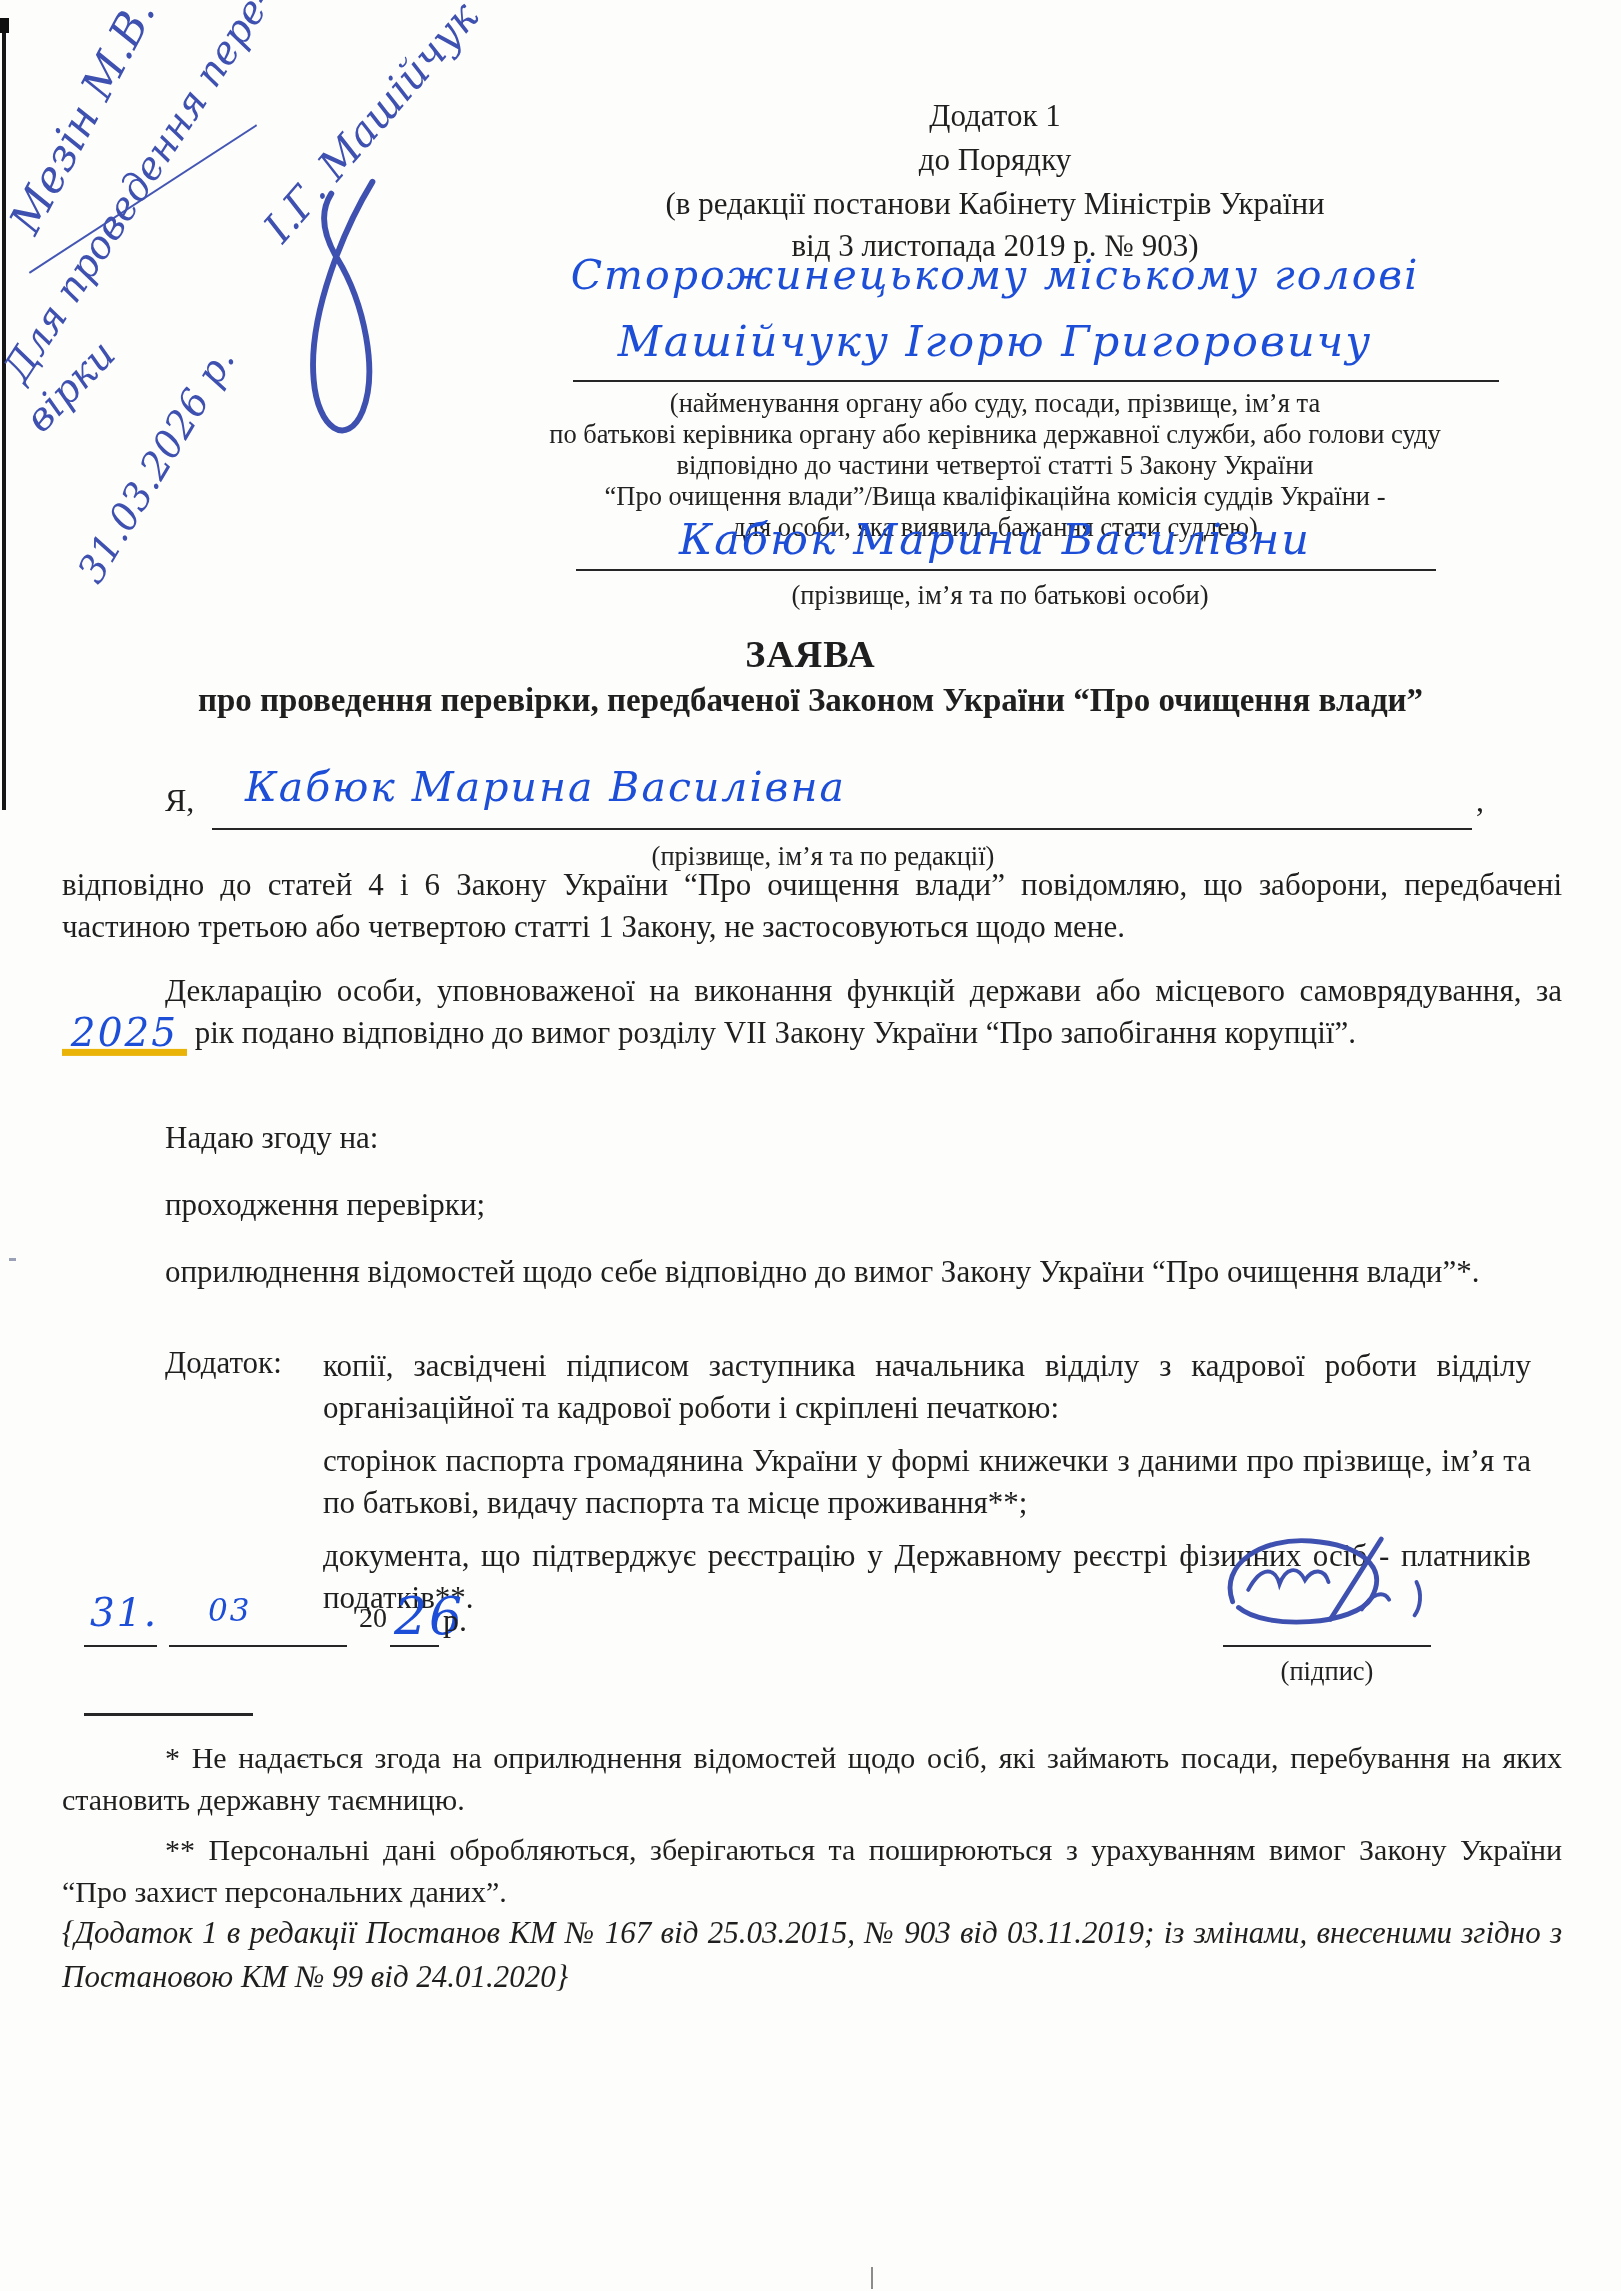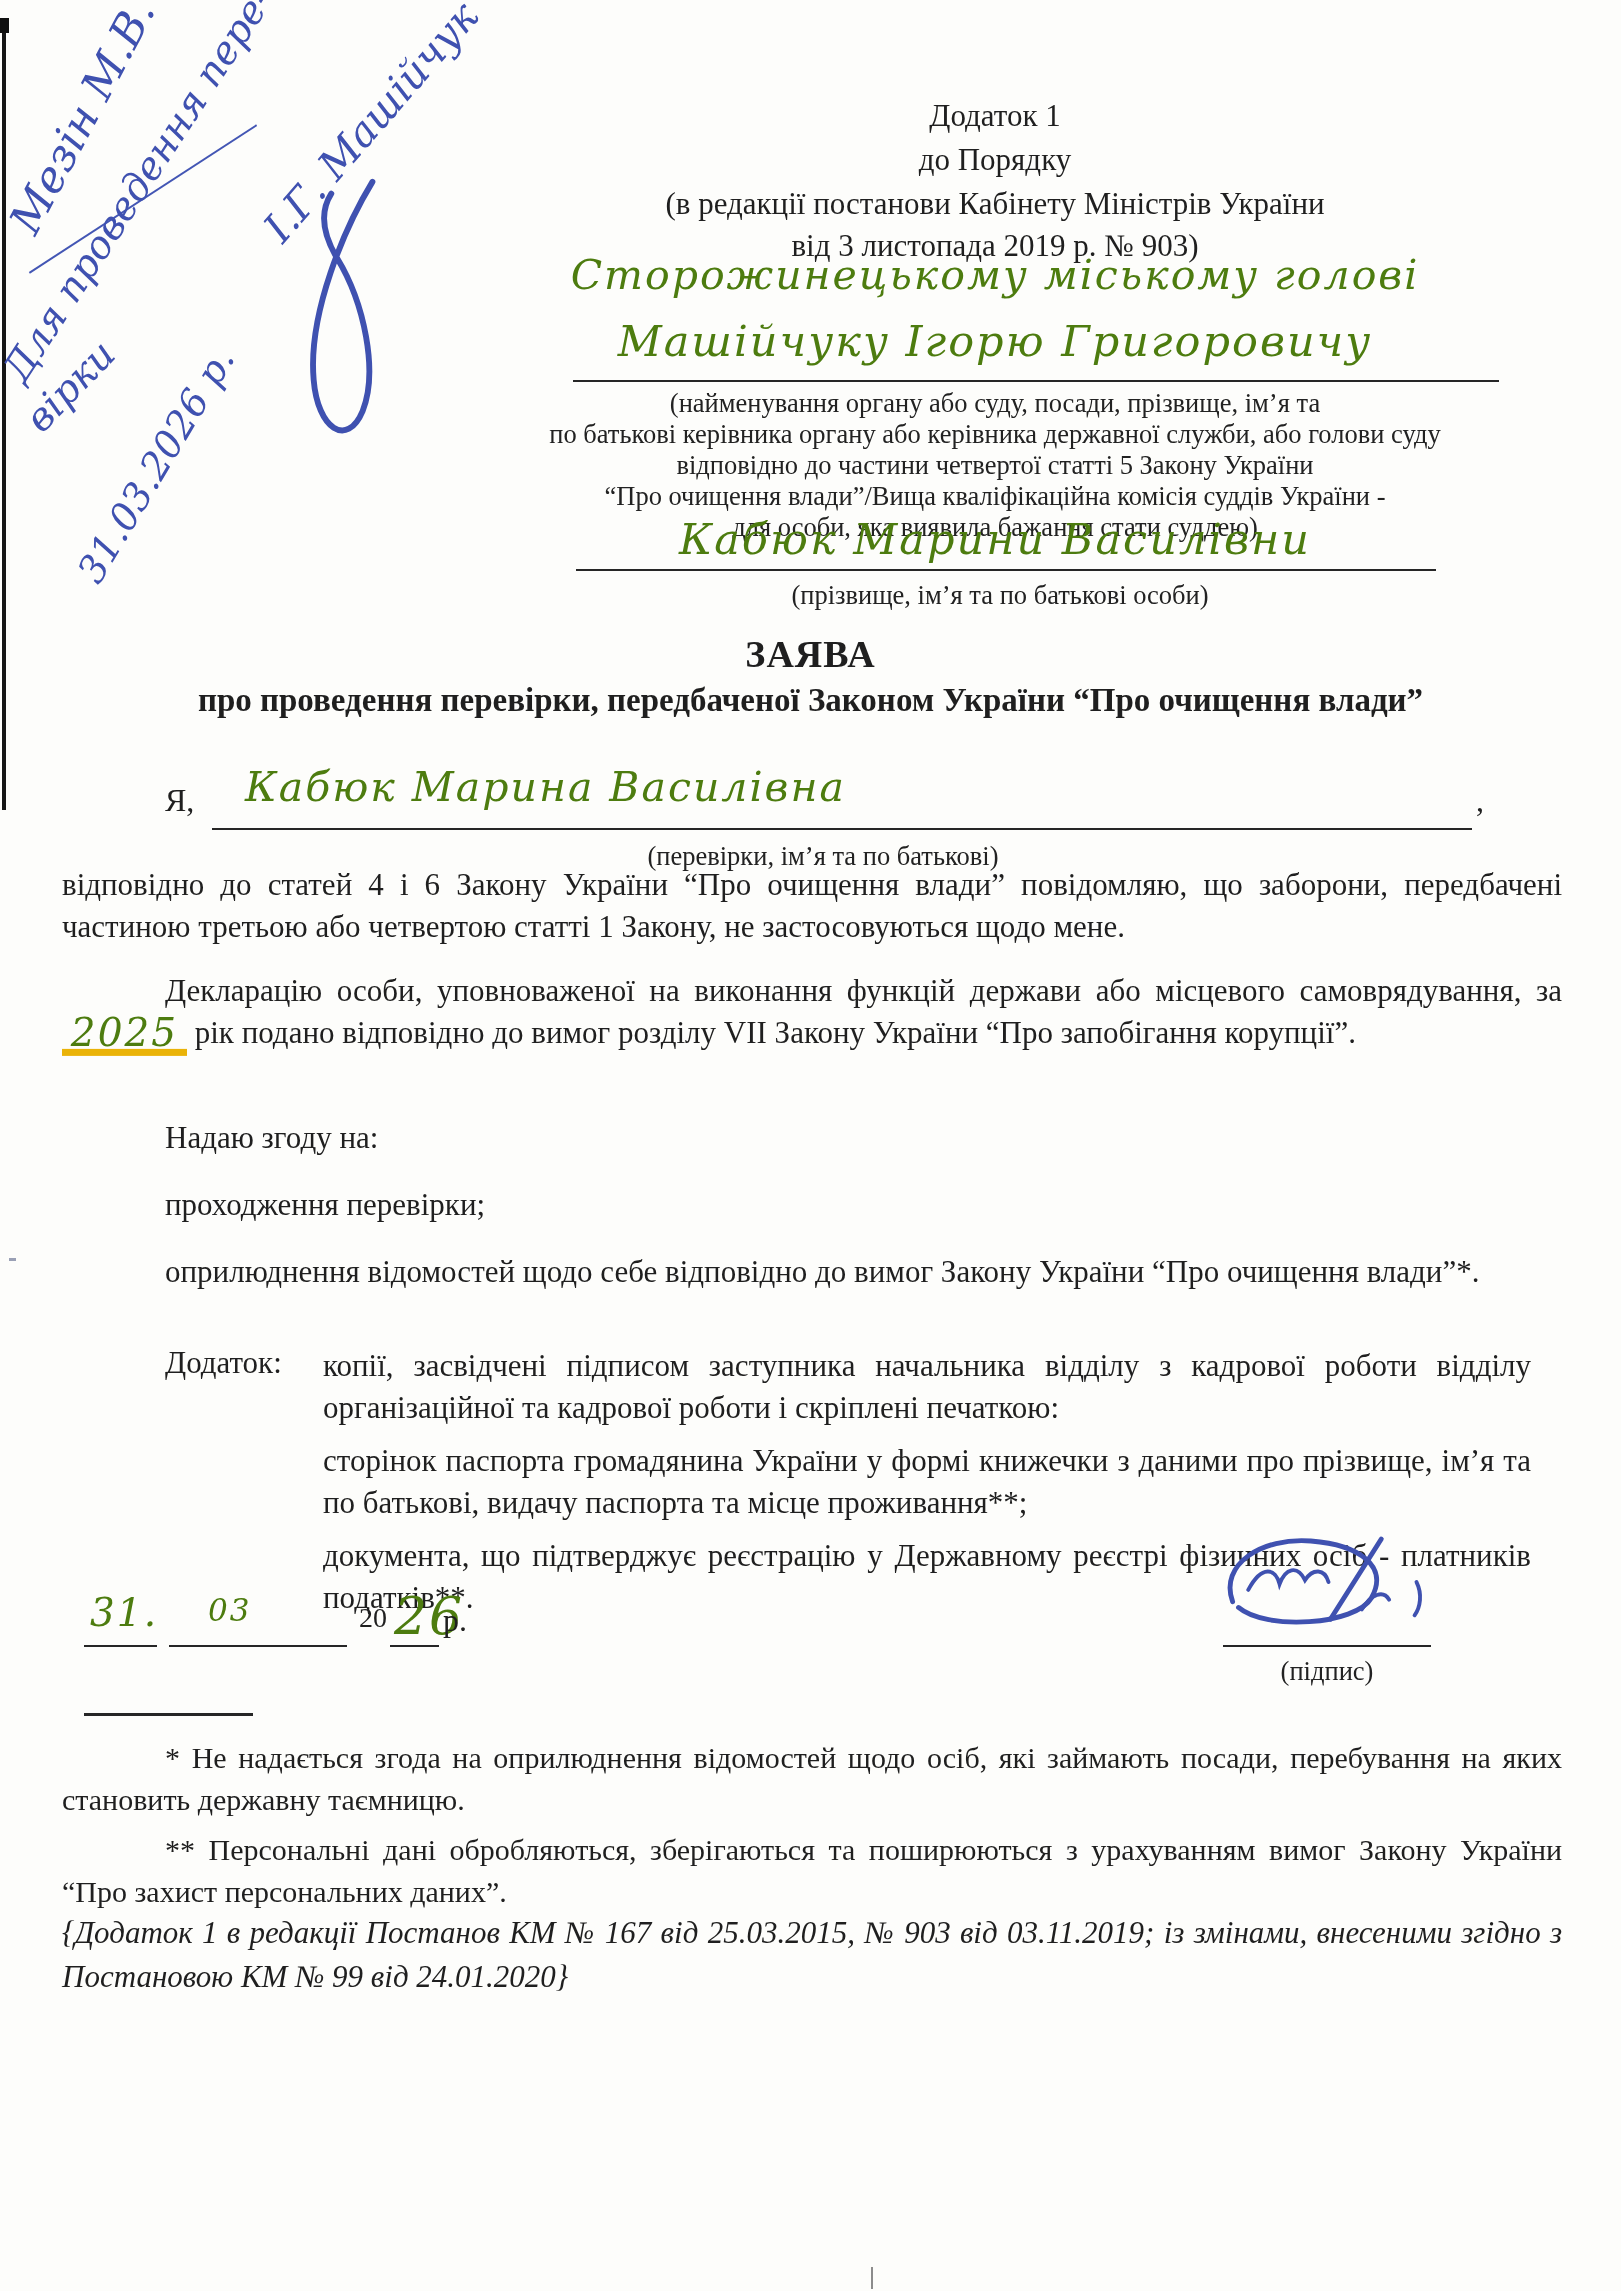--- a/index.html
+++ b/index.html
@@ -23,21 +23,21 @@
   .abs{position:absolute;}
   .center{text-align:center;}
   .body-text{font-size:31px;line-height:42px;text-align:justify;}
   .caption{font-size:26.5px;line-height:31px;color:#222;}
   .rule{position:absolute;background:#262626;height:2px;}
 
   
   .hand{
     font-family:"DejaVu Serif",serif;
     font-style:italic;
-    color:#4d7c0f;
+    color:#1d4ed8;
     letter-spacing:2px;
     white-space:nowrap;
   }
   .ann{
     position:absolute;
     font-family:"DejaVu Serif",serif;
     font-style:italic;
     color:#3f51b0;
     white-space:nowrap;
     transform-origin:center center;
@@ -151,21 +151,21 @@
   <div class="rule name-underline"></div>
   <div class="abs name-caption caption center">(прізвище, ім’я та по батькові особи)</div>
 
   <div class="abs title-main center">ЗАЯВА</div>
   <div class="abs title-sub center">про проведення перевірки, передбаченої Законом України “Про очищення влади”</div>
 
   <span class="abs ya-label">Я,</span>
   <span class="abs ya-hand hand">Кабюк Марина Василівна</span>
   <div class="rule ya-underline"></div>
   <span class="abs ya-comma">,</span>
-  <div class="abs ya-caption caption center">(перевірки, ім’я та по батькові)</div>
+  <div class="abs ya-caption caption center">(прізвище, ім’я та по редакції)</div>
 
   <div class="abs para1 body-text">відповідно до статей 4 і 6 Закону України “Про очищення влади” повідомляю, що заборони, передбачені частиною третьою або четвертою статті 1 Закону, не застосовуються щодо мене.</div>
 
   <div class="abs para2 body-text">
     <span>Декларацію особи, уповноваженої на виконання функцій держави або місцевого самоврядування, за</span>
     <span class="hand year-hand">2025</span>
     <span>рік подано відповідно до вимог розділу VII Закону України “Про запобігання корупції”.</span>
   </div>
 
   <div class="abs consent-intro body-text">Надаю згоду на:</div>

